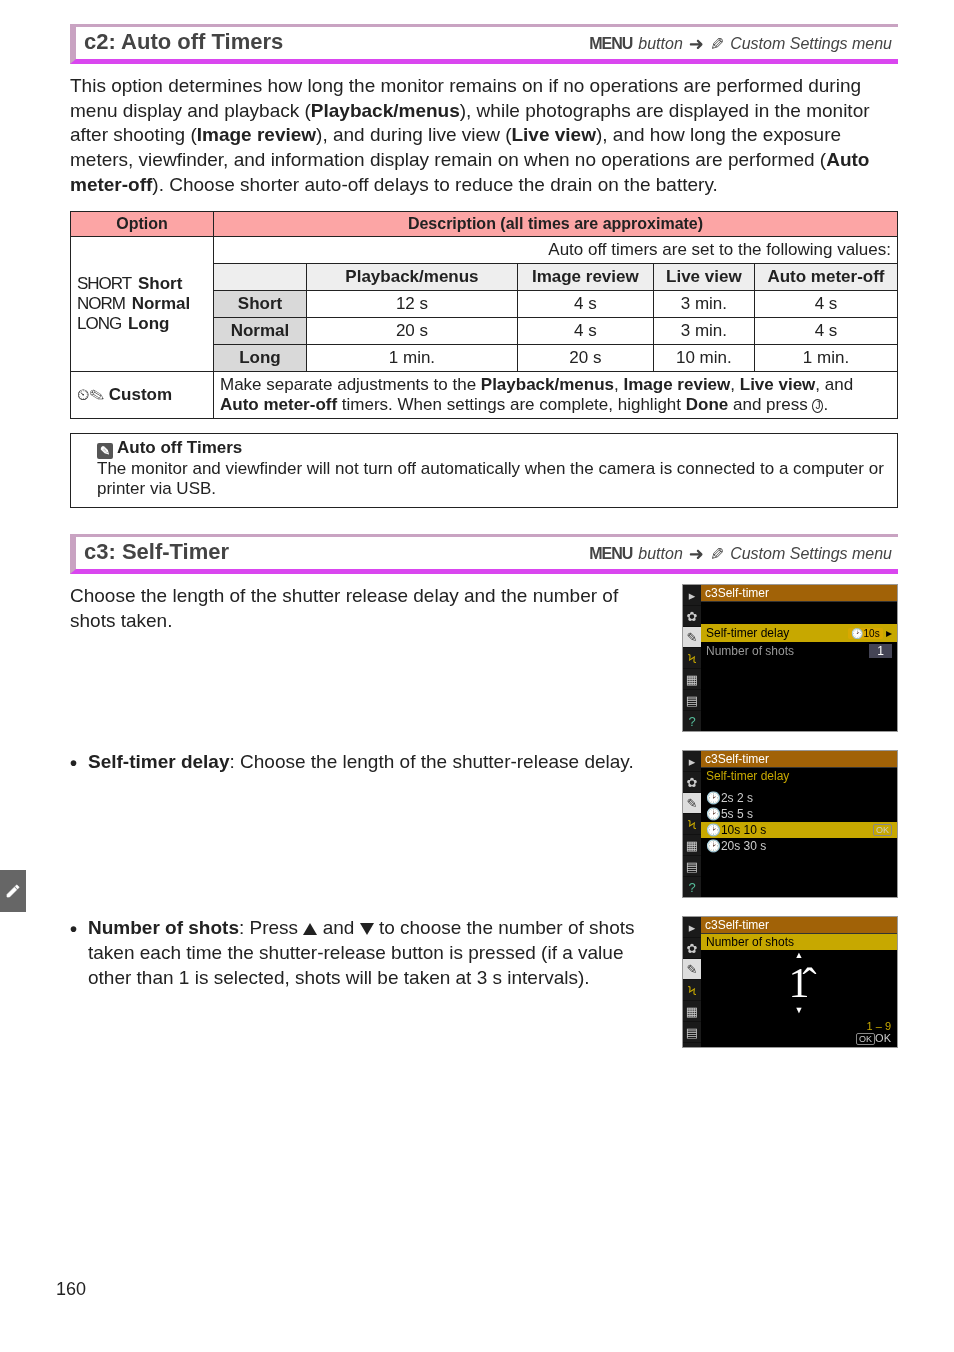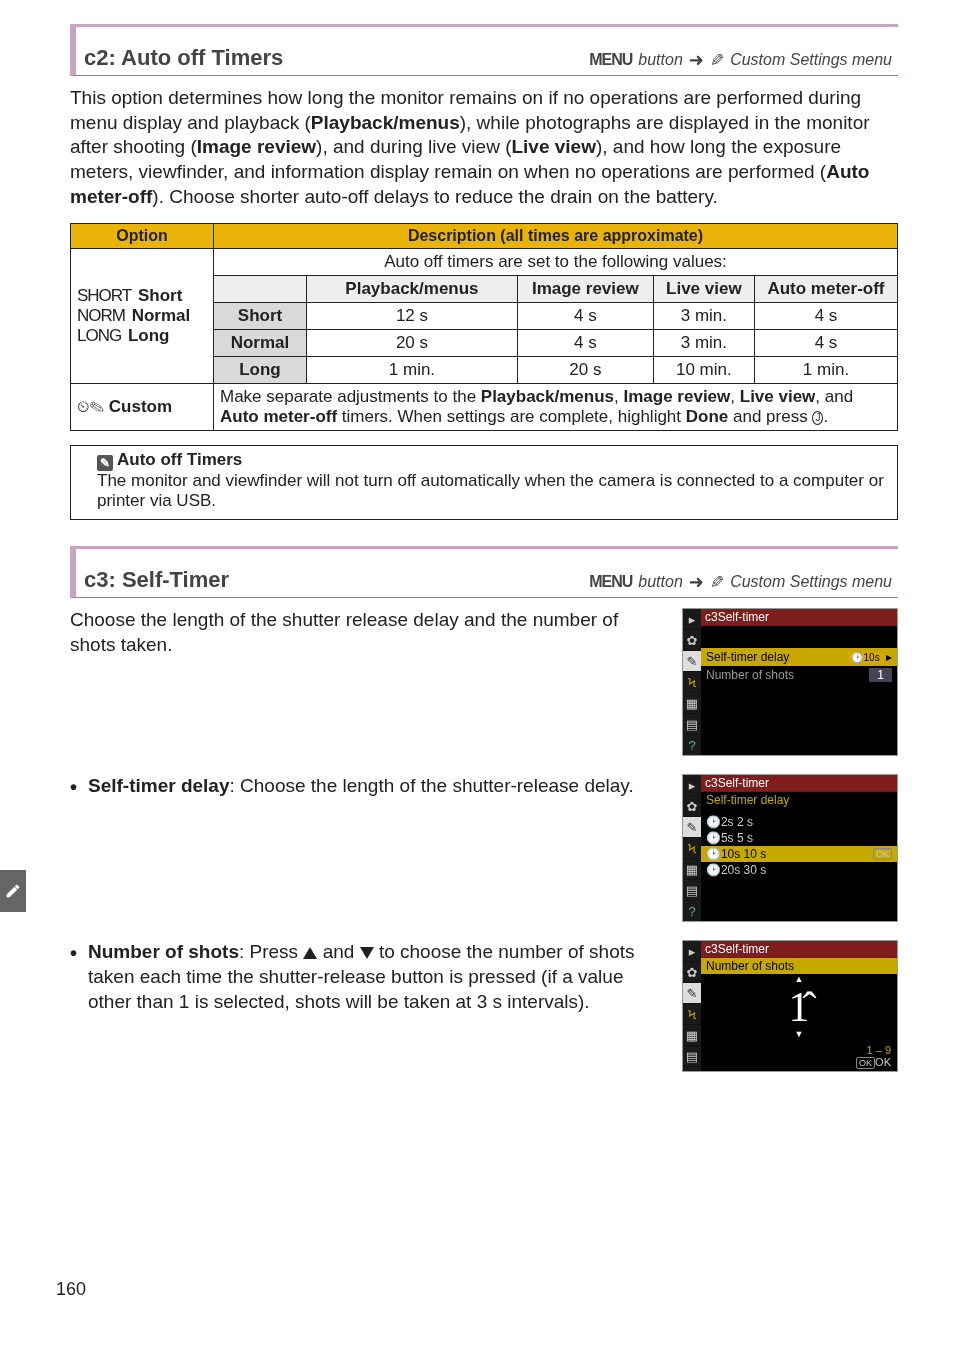--- a/index.html
+++ b/index.html
@@ -1,43 +1,43 @@
 <!DOCTYPE html>
 <html><head>
 <meta charset="utf-8">
 <style>
   body { margin:0; background:#fff; font-family: Arial, Helvetica, sans-serif; color:#222; width:954px; }
   .page { padding:24px 56px 0 70px; position:relative; min-height:1320px; box-sizing:border-box;}
   .tab-marker { position:absolute; left:0; top:870px; width:26px; height:42px; background:#666; display:flex; align-items:center; justify-content:center;}
   .tab-marker svg { width:16px; height:16px; fill:#fff; stroke:#fff; }
-  .section-bar { border-top:3px solid #c9a3c2; border-bottom:1px solid #d946ef; border-left:6px solid #c9a3c2; padding:18px 6px 4px 8px; display:flex; align-items:baseline; justify-content:space-between; margin-bottom:10px;}
+  .section-bar { border-top:3px solid #c9a3c2; border-bottom:5px solid #d946ef; border-left:6px solid #c9a3c2; padding:2px 6px 4px 8px; display:flex; align-items:baseline; justify-content:space-between; margin-bottom:10px;}
   .section-title { font-size:22px; font-weight:bold; color:#444;}
   .section-crumb { font-style:italic; color:#444; font-size:16px; display:flex; align-items:center; gap:6px;}
   .section-crumb .menu-lbl { font-family: 'Arial Narrow', Arial, sans-serif; font-style: normal; font-stretch: condensed; font-weight: bold; letter-spacing: -1px; }
   .section-crumb .arrow { font-style:normal; font-size:18px; line-height:1;}
   .section-crumb .pencil { font-style:normal; font-size:17px; display:inline-block; transform: scaleX(-1);}
   .body-text { font-size:19px; line-height:1.3; margin:8px 0 14px 0;}
   table.opt { border-collapse:collapse; width:100%; font-size:17px;}
   table.opt th, table.opt td { border:1px solid #222; padding:3px 6px; }
-  table.opt th { background:#eab308; font-weight:bold; text-align:center; font-size:16px;}
+  table.opt th { background:#fca5a5; font-weight:bold; text-align:center; font-size:16px;}
   table.opt td { text-align:center; }
-  table.opt td.left { text-align:center; }
+  table.opt td.left { text-align:right; }
   .rowlabel { text-align:left !important; padding-left:8px; white-space:nowrap;}
   .cond { font-family: 'Arial Narrow', Arial, sans-serif; font-stretch: condensed; letter-spacing: -1px; display:inline-block; margin-right:2px;}
   .subhdr { background:#d9d9d9; font-weight:bold;}
   .colhdr td { background:#eee; font-weight:bold;}
   .custom-cell { text-align:left !important; padding:4px 8px;}
   .okbtn { display:inline-block; border:1.2px solid #222; border-radius:50%; font-size:10px; padding:0 2px; line-height:12px; vertical-align:1px; font-family: Arial; }
   .note-box { border:1px solid #222; margin-top:14px; padding:4px 10px 8px 26px; font-size:17px;}
   .note-title { font-weight:bold; font-size:17px;}
   .note-title .sqicon { display:inline-block; width:16px; height:16px; background:#555; color:#fff; text-align:center; font-size:12px; line-height:16px; border-radius:2px; margin-right:4px; vertical-align:-2px;}
   .split { display:flex; gap:14px; align-items:flex-start; margin-top:8px;}
   .split .txt { flex:1; font-size:19px; line-height:1.3;}
   .thumb { width:216px; height:auto; border:1px solid #999; background:#000; box-sizing:border-box; font-size:11px; color:#ccc; font-family: Arial;}
-  .thumb .titlebar { background:#7f1d1d; color:#fff; padding:1px 4px; font-size:12px; border-bottom:1px solid #333;}
+  .thumb .titlebar { background:#a16207; color:#fff; padding:1px 4px; font-size:12px; border-bottom:1px solid #333;}
   .thumb .body { display:flex; }
   .thumb .icons { width:18px; background:#1a1a1a; display:flex; flex-direction:column; }
   .thumb .icons span { height:20px; display:flex; align-items:center; justify-content:center; font-size:13px; border-bottom:1px solid #111;}
   .thumb .icons span.sel{ background:#ddd; color:#333;}
   .thumb .content { flex:1; }
   .thumb .row { display:flex; justify-content:space-between; padding:2px 5px; color:#999; font-size:12px;}
   .thumb .row.sel { background:#c7a800; color:#000; }
   .thumb .obox { background:#d8a800; color:#000; padding:0 3px; font-size:10px; border-radius:2px;}
   .thumb2-row { padding:1px 5px; font-size:12px; color:#ccc; display:flex; gap:6px;}
   .thumb2-row.sel { background:#c7a800; color:#000;align-items:center;}

